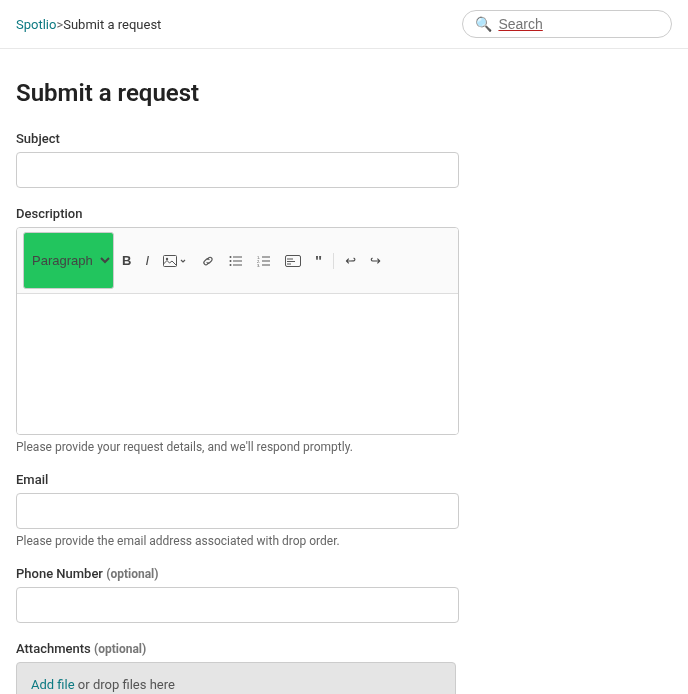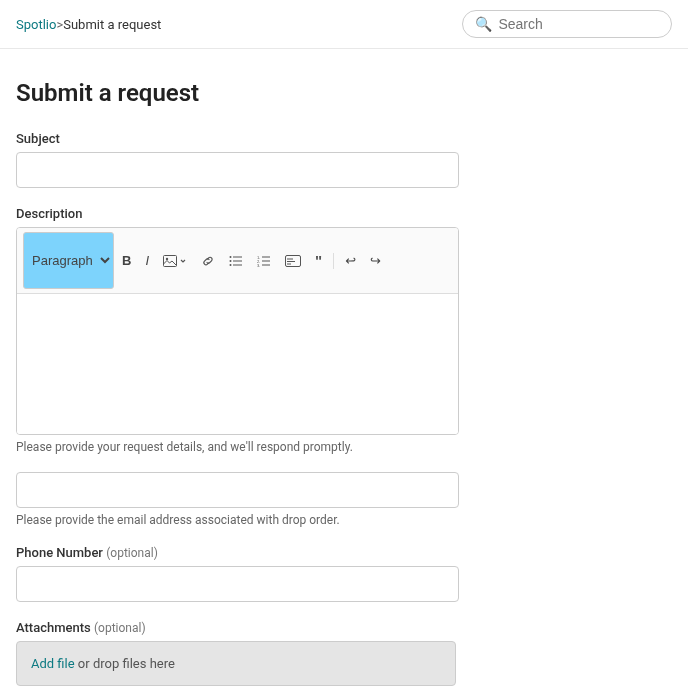--- a/index.html
+++ b/index.html
@@ -40,23 +40,24 @@
       gap: 6px;
     }
     .search-icon-glyph {
       color: #888;
       font-size: 14px;
     }
     .search-box input {
       border: none;
       outline: none;
       font-size: 14px;
-      color: #737373;
+      color: #b91c1c;
       width: 100%;
       background: transparent;
+      text-decoration: underline;
     }
     .main-content {
       padding: 30px 16px 30px 16px;
     }
     .page-title {
       font-size: 24px;
       font-weight: 600;
       color: #222;
       margin-bottom: 24px;
     }
@@ -64,21 +65,21 @@
       margin-bottom: 18px;
     }
     .form-label {
       display: block;
       font-size: 13px;
       font-weight: 500;
       color: #333;
       margin-bottom: 6px;
     }
     .form-label .optional {
-      font-weight: 400;
+      font-weight: 700;
       color: #777;
       font-size: 12px;
     }
     .form-input {
       width: 443px;
       height: 36px;
       border: 1px solid #ccc;
       border-radius: 4px;
       padding: 0 10px;
       font-size: 14px;
@@ -116,21 +117,21 @@
       display: flex;
       align-items: center;
       gap: 2px;
     }
     .toolbar-select {
       border: 1px solid #ccc;
       border-radius: 3px;
       padding: 19px 4px;
       font-size: 13px;
       color: #444;
-      background: #7dd3fc;
+      background: #22c55e;
       cursor: pointer;
     }
     .toolbar-sep {
       width: 1px;
       height: 16px;
       background: #ddd;
       margin: 0 3px;
     }
     .editor-body {
       min-height: 140px;
@@ -239,20 +240,21 @@
         <div class="toolbar-sep"></div>
         <button class="toolbar-btn">↩</button>
         <button class="toolbar-btn">↪</button>
       </div>
       <div class="editor-body" contenteditable="true" style=""></div>
     </div>
     <p class="form-hint">Please provide your request details, and we'll respond promptly.</p>
   </div>
 
   <div class="form-group">
+    <label class="form-label">Email</label>
     <input type="email" class="form-input" style="">
     <p class="form-hint">Please provide the email address associated with drop order.</p>
   </div>
 
   <div class="form-group">
     <label class="form-label">
       <span>Phone Number</span>
       <span class="optional"> <span>(optional)</span></span>
     </label>
     <input type="tel" class="form-input" style="">

